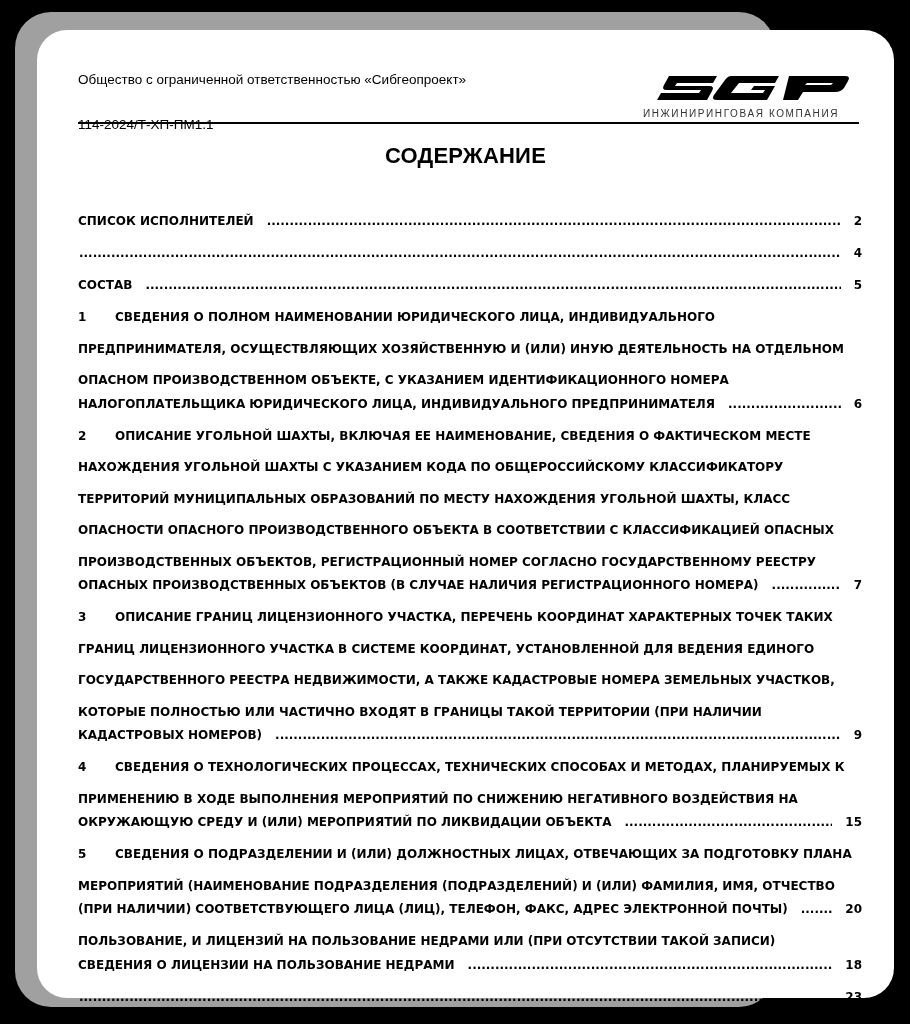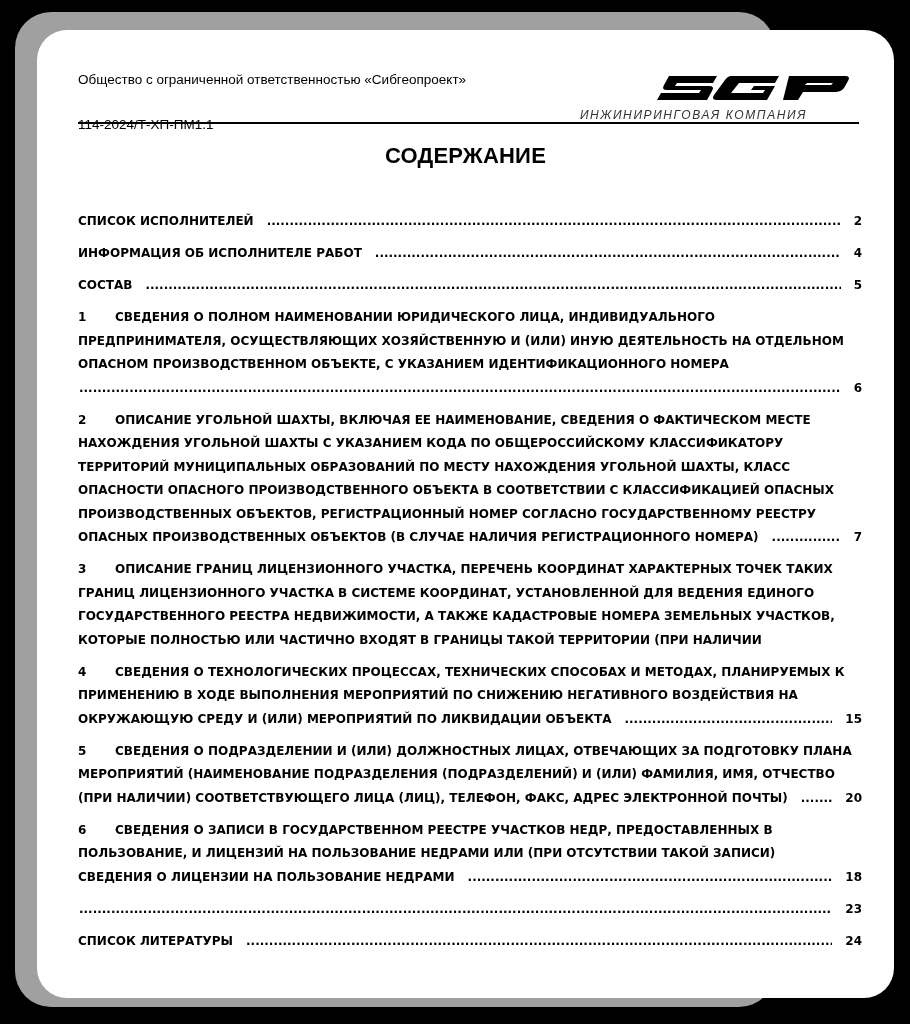--- a/index.html
+++ b/index.html
@@ -44,25 +44,24 @@
     .header .code { position: absolute; left: 0; top: 23px; margin-top: 24px; }
     .logo {
       position: absolute;
       right: 4px;
       top: -2px;
       width: 200px;
       height: 50px;
     }
     .logo-tagline {
       position: absolute;
-      right: 52px;
+      right: 20px;
       top: 38px;
       font-family: "Liberation Sans", sans-serif;
-      font-size: 12px;
-      font-style: italic;
+      font-size: 10px;
       letter-spacing: 1.6px;
       color: #333;
     }
     .title {
       position: absolute;
       left: 0;
       top: 113px;
       width: 857px;
       text-align: center;
       font-family: "Liberation Sans", sans-serif;
@@ -83,20 +82,21 @@
     }
     .entry {
       position: relative;
       line-height: 23.5px;
       margin-bottom: 8.5px;
     }
     .entry .line {
       display: block;
       white-space: nowrap;
       overflow: hidden;
+      margin-top: 8px;
     }
     .entry .last {
       display: flex;
       align-items: flex-end;
       white-space: nowrap;
       gap: 12px;
     }
     .entry .last .txt { flex: 0 0 auto; }
     .entry .last .dots {
       flex: 1 1 auto;
@@ -135,37 +135,37 @@
     <div class="toc" id="toc">
         <div class="entry">
           <div class="last">
             <span class="txt">СПИСОК ИСПОЛНИТЕЛЕЙ</span>
             <span class="dots"></span>
             <span class="pg">2</span>
           </div>
         </div>
         <div class="entry">
           <div class="last">
-            <span class="txt">ИНФОРМАЦИЯ ОБ ИСПОЛНИТЕЛЕ РАБОТ</span>
             <span class="dots"></span>
             <span class="pg">4</span>
           </div>
         </div>
         <div class="entry">
           <div class="last">
             <span class="txt">СОСТАВ</span>
             <span class="dots"></span>
             <span class="pg">5</span>
           </div>
         </div>
         <div class="entry">
           <span class="line"><span class="num">1</span><span>СВЕДЕНИЯ О ПОЛНОМ НАИМЕНОВАНИИ ЮРИДИЧЕСКОГО ЛИЦА, ИНДИВИДУАЛЬНОГО</span></span>
           <span class="line"><span>ПРЕДПРИНИМАТЕЛЯ, ОСУЩЕСТВЛЯЮЩИХ ХОЗЯЙСТВЕННУЮ И (ИЛИ) ИНУЮ ДЕЯТЕЛЬНОСТЬ НА ОТДЕЛЬНОМ</span></span>
           <span class="line"><span>ОПАСНОМ ПРОИЗВОДСТВЕННОМ ОБЪЕКТЕ, С УКАЗАНИЕМ ИДЕНТИФИКАЦИОННОГО НОМЕРА</span></span>
           <div class="last">
+            <span class="txt">НАЛОГОПЛАТЕЛЬЩИКА ЮРИДИЧЕСКОГО ЛИЦА, ИНДИВИДУАЛЬНОГО ПРЕДПРИНИМАТЕЛЯ</span>
             <span class="dots"></span>
             <span class="pg">6</span>
           </div>
         </div>
         <div class="entry">
           <span class="line"><span class="num">2</span><span>ОПИСАНИЕ УГОЛЬНОЙ ШАХТЫ, ВКЛЮЧАЯ ЕЕ НАИМЕНОВАНИЕ, СВЕДЕНИЯ О ФАКТИЧЕСКОМ МЕСТЕ</span></span>
           <span class="line"><span>НАХОЖДЕНИЯ УГОЛЬНОЙ ШАХТЫ С УКАЗАНИЕМ КОДА ПО ОБЩЕРОССИЙСКОМУ КЛАССИФИКАТОРУ</span></span>
           <span class="line"><span>ТЕРРИТОРИЙ МУНИЦИПАЛЬНЫХ ОБРАЗОВАНИЙ ПО МЕСТУ НАХОЖДЕНИЯ УГОЛЬНОЙ ШАХТЫ, КЛАСС</span></span>
           <span class="line"><span>ОПАСНОСТИ ОПАСНОГО ПРОИЗВОДСТВЕННОГО ОБЪЕКТА В СООТВЕТСТВИИ С КЛАССИФИКАЦИЕЙ ОПАСНЫХ</span></span>
           <span class="line"><span>ПРОИЗВОДСТВЕННЫХ ОБЪЕКТОВ, РЕГИСТРАЦИОННЫЙ НОМЕР СОГЛАСНО ГОСУДАРСТВЕННОМУ РЕЕСТРУ</span></span>
@@ -173,41 +173,45 @@
             <span class="txt">ОПАСНЫХ ПРОИЗВОДСТВЕННЫХ ОБЪЕКТОВ (В СЛУЧАЕ НАЛИЧИЯ РЕГИСТРАЦИОННОГО НОМЕРА)</span>
             <span class="dots"></span>
             <span class="pg">7</span>
           </div>
         </div>
         <div class="entry">
           <span class="line"><span class="num">3</span><span>ОПИСАНИЕ ГРАНИЦ ЛИЦЕНЗИОННОГО УЧАСТКА, ПЕРЕЧЕНЬ КООРДИНАТ ХАРАКТЕРНЫХ ТОЧЕК ТАКИХ</span></span>
           <span class="line"><span>ГРАНИЦ ЛИЦЕНЗИОННОГО УЧАСТКА В СИСТЕМЕ КООРДИНАТ, УСТАНОВЛЕННОЙ ДЛЯ ВЕДЕНИЯ ЕДИНОГО</span></span>
           <span class="line"><span>ГОСУДАРСТВЕННОГО РЕЕСТРА НЕДВИЖИМОСТИ, А ТАКЖЕ КАДАСТРОВЫЕ НОМЕРА ЗЕМЕЛЬНЫХ УЧАСТКОВ,</span></span>
           <span class="line"><span>КОТОРЫЕ ПОЛНОСТЬЮ ИЛИ ЧАСТИЧНО ВХОДЯТ В ГРАНИЦЫ ТАКОЙ ТЕРРИТОРИИ (ПРИ НАЛИЧИИ</span></span>
+          <div class="last">
+            <span class="txt">КАДАСТРОВЫХ НОМЕРОВ)</span>
+            <span class="dots"></span>
+            <span class="pg">9</span>
+          </div>
         </div>
         <div class="entry">
           <span class="line"><span class="num">4</span><span>СВЕДЕНИЯ О ТЕХНОЛОГИЧЕСКИХ ПРОЦЕССАХ, ТЕХНИЧЕСКИХ СПОСОБАХ И МЕТОДАХ, ПЛАНИРУЕМЫХ К</span></span>
           <span class="line"><span>ПРИМЕНЕНИЮ В ХОДЕ ВЫПОЛНЕНИЯ МЕРОПРИЯТИЙ ПО СНИЖЕНИЮ НЕГАТИВНОГО ВОЗДЕЙСТВИЯ НА</span></span>
           <div class="last">
             <span class="txt">ОКРУЖАЮЩУЮ СРЕДУ И (ИЛИ) МЕРОПРИЯТИЙ ПО ЛИКВИДАЦИИ ОБЪЕКТА</span>
             <span class="dots"></span>
             <span class="pg">15</span>
           </div>
         </div>
         <div class="entry">
           <span class="line"><span class="num">5</span><span>СВЕДЕНИЯ О ПОДРАЗДЕЛЕНИИ И (ИЛИ) ДОЛЖНОСТНЫХ ЛИЦАХ, ОТВЕЧАЮЩИХ ЗА ПОДГОТОВКУ ПЛАНА</span></span>
           <span class="line"><span>МЕРОПРИЯТИЙ (НАИМЕНОВАНИЕ ПОДРАЗДЕЛЕНИЯ (ПОДРАЗДЕЛЕНИЙ) И (ИЛИ) ФАМИЛИЯ, ИМЯ, ОТЧЕСТВО</span></span>
           <div class="last">
             <span class="txt">(ПРИ НАЛИЧИИ) СООТВЕТСТВУЮЩЕГО ЛИЦА (ЛИЦ), ТЕЛЕФОН, ФАКС, АДРЕС ЭЛЕКТРОННОЙ ПОЧТЫ)</span>
             <span class="dots"></span>
             <span class="pg">20</span>
           </div>
         </div>
         <div class="entry">
-          <span class="line"><span class="num">6</span><span>СВЕДЕНИЯ О ЗАПИСИ В ГОСУДАРСТВЕННОМ РЕЕСТРЕ УЧАСТКОВ НЕДР, ПРЕДОСТАВЛЕННЫХ В</span></span>
           <span class="line"><span>ПОЛЬЗОВАНИЕ, И ЛИЦЕНЗИЙ НА ПОЛЬЗОВАНИЕ НЕДРАМИ ИЛИ (ПРИ ОТСУТСТВИИ ТАКОЙ ЗАПИСИ)</span></span>
           <div class="last">
             <span class="txt">СВЕДЕНИЯ О ЛИЦЕНЗИИ НА ПОЛЬЗОВАНИЕ НЕДРАМИ</span>
             <span class="dots"></span>
             <span class="pg">18</span>
           </div>
         </div>
         <div class="entry">
           <div class="last">
             <span class="dots"></span>

